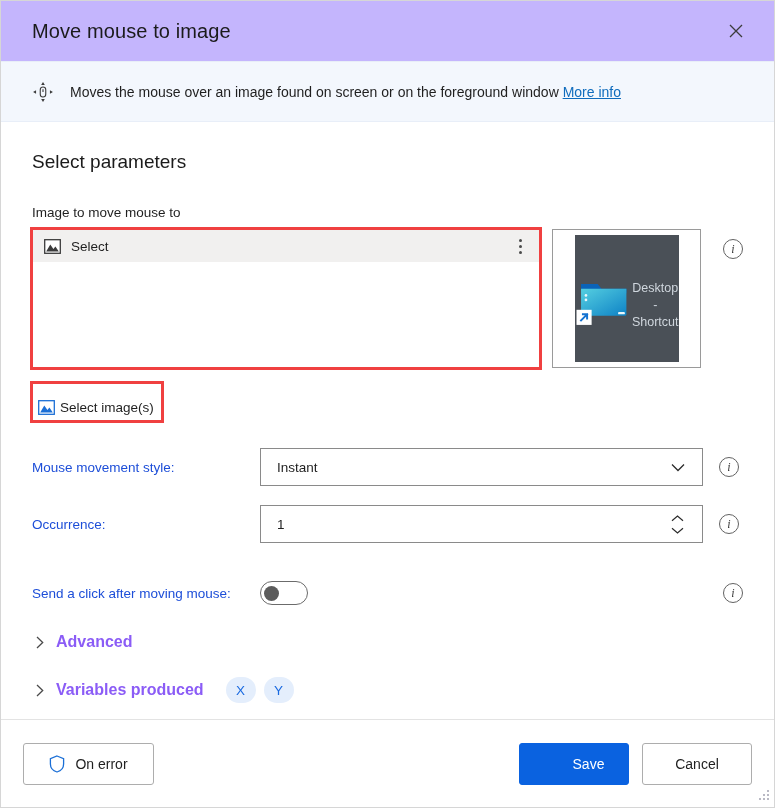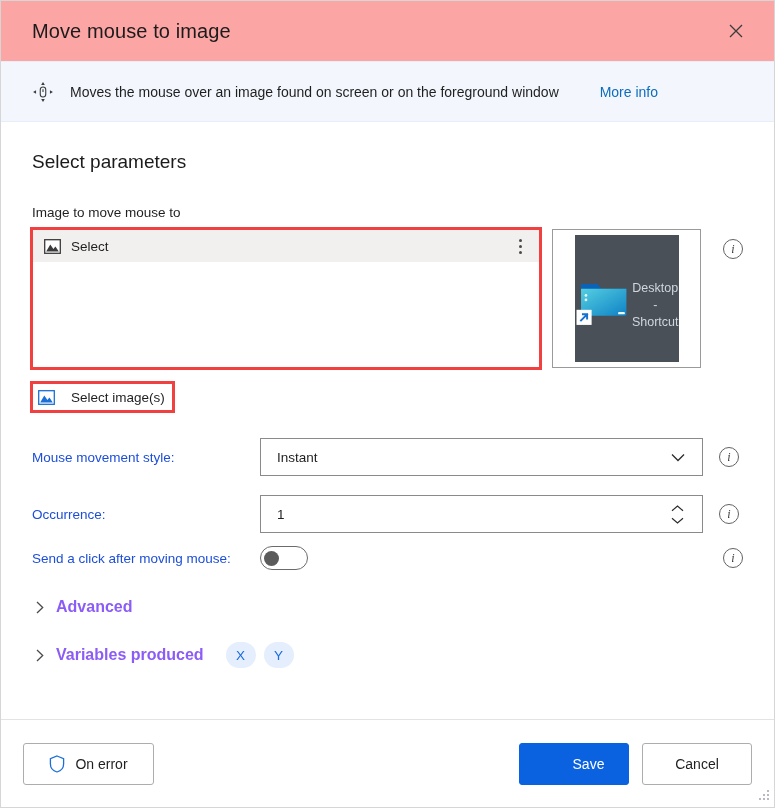--- a/index.html
+++ b/index.html
@@ -15,21 +15,21 @@
     background: #ffffff;
     border: 1px solid #d6d6d6;
     display: flex; flex-direction: column;
   }
 
   
   .titlebar {
     height: 60px; flex: 0 0 60px;
     display: flex; align-items: center;
     padding: 0 18px 0 31px;
-    background: #fca5a5;
+    background: #c4b5fd;
   }
   .title-text {
     font-size: 20px; color: #1b1b1b; font-weight: 400;
     letter-spacing: 0.1px;
     flex: 1 1 auto;
   }
   .close-btn {
     width: 40px; height: 36px;
     display: flex; align-items: center; justify-content: center;
     cursor: pointer; background: transparent; border: none;
@@ -43,23 +43,22 @@
     border-bottom: 1px solid #e8eef8;
     display: flex; align-items: center;
     padding: 0 31px;
     gap: 16px;
   }
   .banner-icon { flex: 0 0 22px; width: 22px; height: 22px; display:block; }
   .banner-text {
     font-size: 14px; color: #1f1f1f;
   }
   .banner-link {
-    color: #0f6cbd; cursor: pointer;
+    color: #0f6cbd; text-decoration: underline; cursor: pointer;
     font-size: 14px;
-    margin-left: 37px;
   }
 
   
   .body {
     flex: 1 1 auto;
     padding: 0 31px;
     position: relative;
     overflow: hidden;
   }
   .section-title {
@@ -138,22 +137,22 @@
     cursor: pointer; flex: 0 0 20px;
   }
 
   
   .select-img-wrap {
     position: relative;
     display: inline-flex;
     margin-top: 16px;
   }
   .select-img-btn {
-    display: inline-flex; align-items: center; gap: 16px;
-    padding: 6px 8px 5px 6px;
+    display: inline-flex; align-items: center; gap: 5px;
+    padding: 16px 8px 5px 6px;
     background: transparent; border: none; cursor: pointer;
     font-size: 13.5px; color: #1f1f1f;
   }
   .select-img-highlight {
     position: absolute; inset: -3px -2px;
     border: 3px solid #f04040;
     pointer-events: none;
   }
 
   
@@ -181,21 +180,21 @@
   }
   .spinner {
     display: flex; flex-direction: column; gap: 5px;
     align-items: center; margin-right: 8px;
   }
   .spinner svg { display: block; cursor: pointer; }
   .row-info { margin-left: 16px; }
 
   
   .toggle-row {
-    display: flex; align-items: center; margin-top: 13px;
+    display: flex; align-items: center; margin-top: 38px;
   }
   .toggle {
     width: 48px; height: 24px; border-radius: 12px;
     border: 1.5px solid #6b6b6b; background: #ffffff;
     display: flex; align-items: center;
     padding: 0 3px; cursor: pointer;
   }
   .toggle .knob {
     width: 15px; height: 15px; border-radius: 50%;
     background: #5b5b5b;

